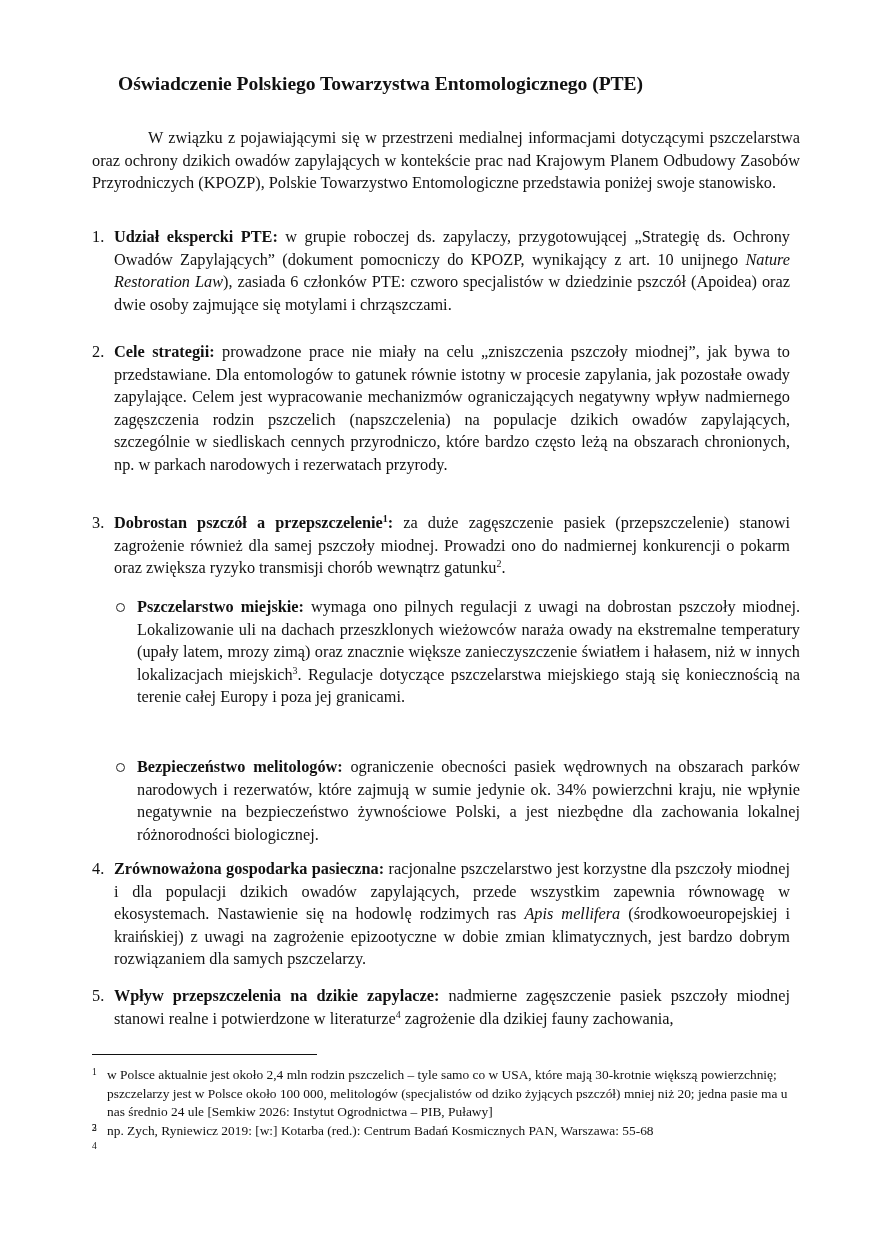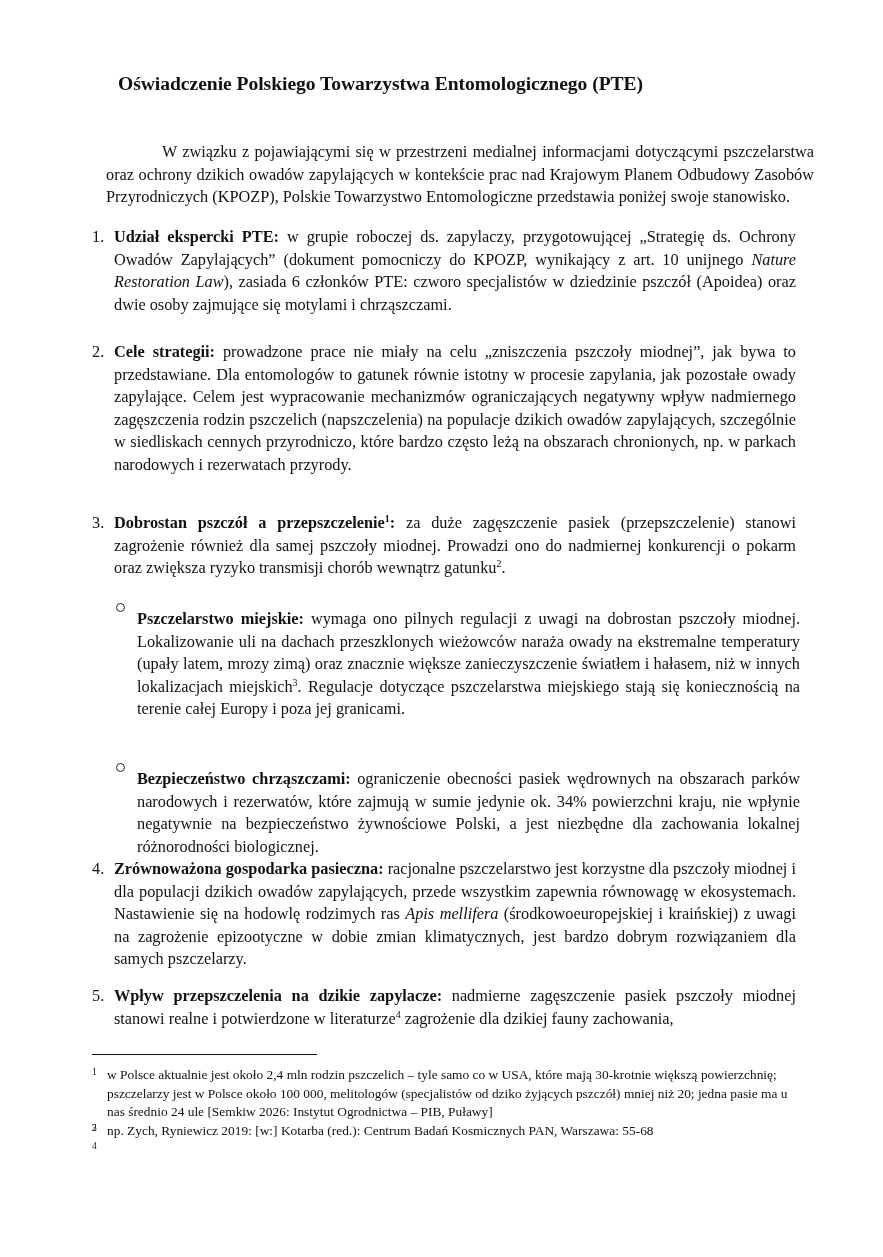--- a/index.html
+++ b/index.html
@@ -9,37 +9,37 @@
   }
   .page { position: absolute; left: 0; top: 0; width: 775px; height: 1257px; }
   .title {
     position: absolute; left: 118px; top: 70px; width: 680px;
     font-size: 19.6px; font-weight: bold; letter-spacing: -0.05px;
     margin: 0; line-height: 28px; white-space: nowrap;
   }
   .intro {
     position: absolute; left: 92px; top: 127px; width: 708px;
     font-size: 16.3px; line-height: 22.6px; text-align: justify;
-    text-indent: 56px; margin: 14px;
+    text-indent: 56px; margin: 0;
   }
   .list { position: absolute; left: 92px; width: 708px; margin: 0; padding: 0; }
   .item { position: absolute; left: 0; width: 708px; }
   .num {
     position: absolute; left: 0; top: 0; font-size: 16.3px; line-height: 22.6px;
   }
   .item-text {
-    margin: 0 4px 0 22px; font-size: 16.3px; line-height: 22.6px; text-align: justify;
+    margin: 0 10px 0 22px; font-size: 16.3px; line-height: 22.6px; text-align: justify;
   }
   .sub { position: absolute; left: 22px; width: 686px; }
   .bullet {
     position: absolute; left: 2px; top: 7px; width: 7px; height: 7px;
     border: 1px solid #222; border-radius: 50%;
   }
   .sub-text {
-    margin: 12px 0 0 23px; font-size: 16.3px; line-height: 22.6px; text-align: justify;
+    margin: 0 0 0 23px; font-size: 16.3px; line-height: 22.6px; text-align: justify;
   }
   b { font-weight: bold; }
   i { font-style: italic; }
   sup { font-size: 10px; line-height: 0; vertical-align: 6px; }
   .rule {
     position: absolute; left: 92px; top: 1054px; width: 225px; height: 0;
     border-top: 1.3px solid #111;
   }
   .footnotes { position: absolute; left: 92px; top: 1066px; width: 712px; }
   .fn { position: relative; font-size: 13.4px; line-height: 18.6px; padding-left: 15px; }
@@ -73,21 +73,21 @@
       <p class="item-text"><b><span>Dobrostan pszczół a przepszczelenie</span><sup>1</sup><span>:</span></b><span> za duże zagęszczenie pasiek (przepszczelenie) stanowi zagrożenie również dla samej pszczoły miodnej. Prowadzi ono do nadmiernej konkurencji o pokarm oraz zwiększa ryzyko transmisji chorób wewnątrz gatunku</span><sup>2</sup><span>.</span></p>
     </div>
 
     <div class="sub" style="top:596px">
       <span class="bullet"></span>
       <p class="sub-text"><b>Pszczelarstwo miejskie:</b><span> wymaga ono pilnych regulacji z uwagi na dobrostan pszczoły miodnej. Lokalizowanie uli na dachach przeszklonych wieżowców naraża owady na ekstremalne temperatury (upały latem, mrozy zimą) oraz znacznie większe zanieczyszczenie światłem i hałasem, niż w innych lokalizacjach miejskich</span><sup>3</sup><span>. Regulacje dotyczące pszczelarstwa miejskiego stają się koniecznością na terenie całej Europy i poza jej granicami.</span></p>
     </div>
 
     <div class="sub" style="top:756px">
       <span class="bullet"></span>
-      <p class="sub-text"><b>Bezpieczeństwo chrząszczami:</b><span> ograniczenie obecności pasiek wędrownych na obszarach parków narodowych i rezerwatów, które zajmują w sumie jedynie ok. 34% powierzchni kraju, nie wpłynie negatywnie na bezpieczeństwo żywnościowe Polski, a jest niezbędne dla zachowania lokalnej różnorodności biologicznej.</span></p>
+      <p class="sub-text"><b>Bezpieczeństwo melitologów:</b><span> ograniczenie obecności pasiek wędrownych na obszarach parków narodowych i rezerwatów, które zajmują w sumie jedynie ok. 34% powierzchni kraju, nie wpłynie negatywnie na bezpieczeństwo żywnościowe Polski, a jest niezbędne dla zachowania lokalnej różnorodności biologicznej.</span></p>
     </div>
 
     <div class="item" style="top:858px">
       <span class="num">4.</span>
       <p class="item-text"><b>Zrównoważona gospodarka pasieczna:</b><span> racjonalne pszczelarstwo jest korzystne dla pszczoły miodnej i dla populacji dzikich owadów zapylających, przede wszystkim zapewnia równowagę w ekosystemach. Nastawienie się na hodowlę rodzimych ras </span><i>Apis mellifera</i><span> (środkowoeuropejskiej i kraińskiej) z uwagi na zagrożenie epizootyczne w dobie zmian klimatycznych, jest bardzo dobrym rozwiązaniem dla samych pszczelarzy.</span></p>
     </div>
 
     <div class="item" style="top:985px">
       <span class="num">5.</span>
       <p class="item-text"><b>Wpływ przepszczelenia na dzikie zapylacze:</b><span> nadmierne zagęszczenie pasiek pszczoły miodnej stanowi realne i potwierdzone w literaturze</span><sup>4</sup><span> zagrożenie dla dzikiej fauny zachowania,</span></p>

